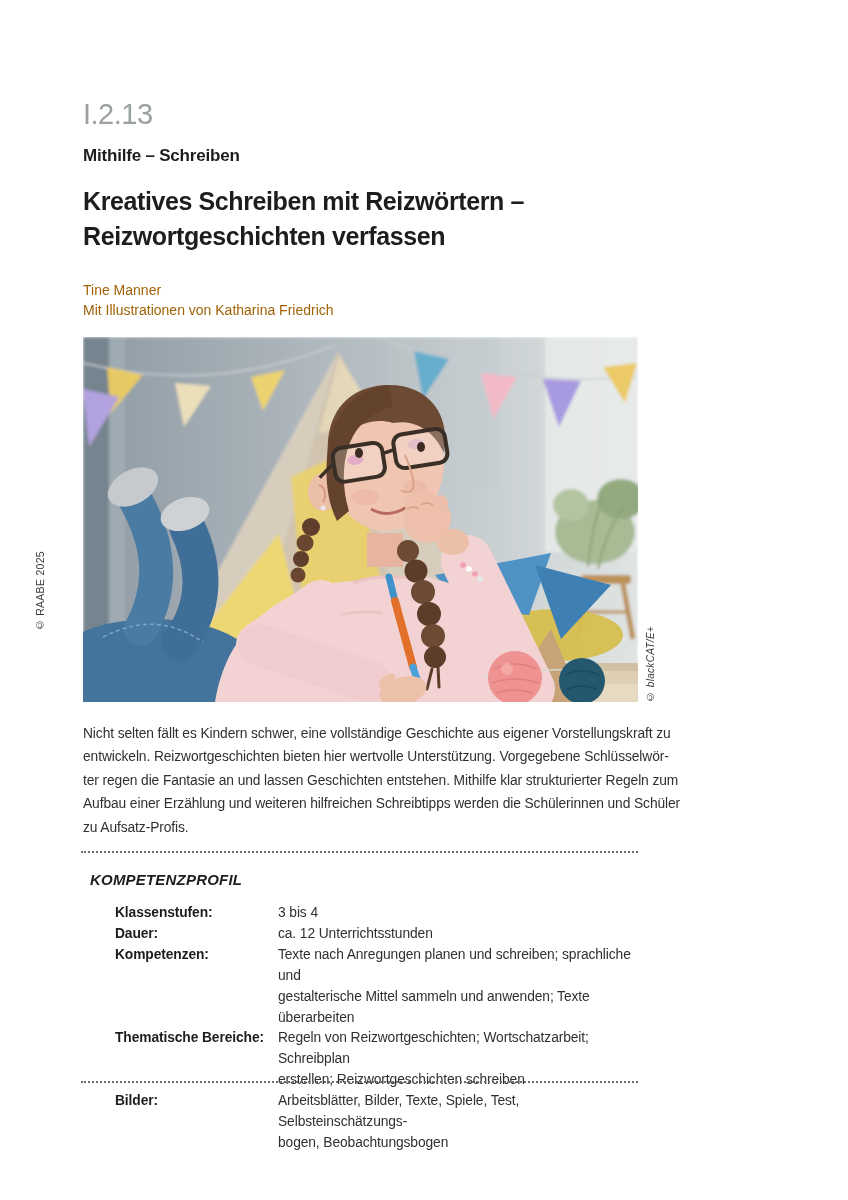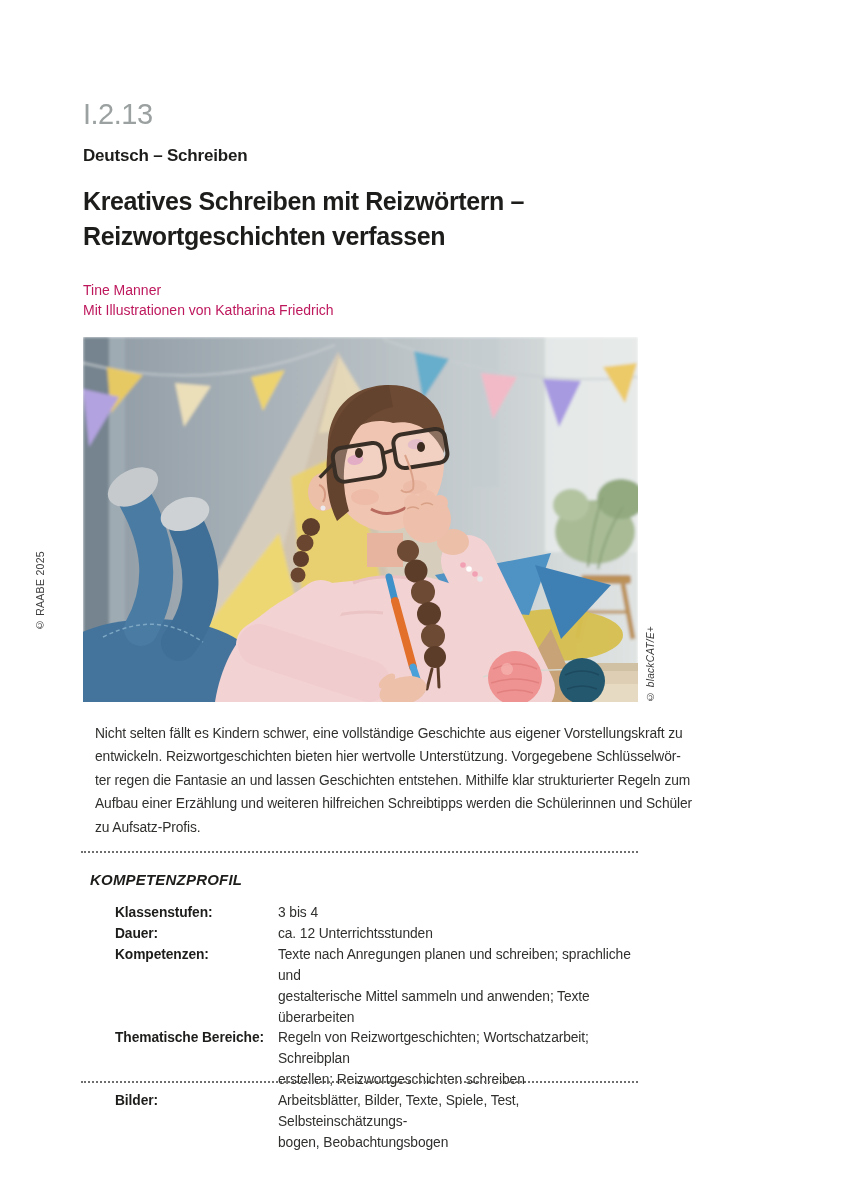--- a/index.html
+++ b/index.html
@@ -13,49 +13,49 @@
   }
   .subject {
     position:absolute; left:83px; top:146px;
     font-size:17px; font-weight:600; letter-spacing:-0.2px; color:#1d1d1b;
   }
   .title {
     position:absolute; left:83px; top:184px;
     font-size:25px; font-weight:700; line-height:35px; letter-spacing:-0.4px;
     color:#1d1d1b; white-space:pre-line;
   }
-  .authors { position:absolute; left:83px; top:280px; font-size:14px; line-height:20px; color:#be185d; }
+  .authors { position:absolute; left:83px; top:280px; font-size:14px; line-height:20px; color:#a16207; }
   .photo-frame { position:absolute; left:83px; top:337px; width:555px; height:365px; overflow:hidden; }
   .vert {
     position:absolute; writing-mode:vertical-rl; transform:rotate(180deg);
     font-size:10.5px; color:#3c3c3c; letter-spacing:0.3px;
   }
   .vert-left { left:34px; top:551px; }
   .vert-right { left:645px; top:626px; font-style:italic; font-size:10px; }
   .intro {
-    position:absolute; left:95px; top:722px;
+    position:absolute; left:83px; top:722px;
     font-size:13.8px; line-height:23.4px; letter-spacing:-0.1px;
     color:#30302e; white-space:pre;
   }
   .divider { position:absolute; left:81px; width:557px; height:0; border-top:2px dotted #6e6e6c; }
   .divider-top { top:851px; }
   .divider-bottom { top:1081px; }
   .kp-heading { position:absolute; left:90px; top:871px; font-size:15px; font-weight:700; letter-spacing:0.2px; color:#1d1d1b;font-style:italic; }
   .kp-table { position:absolute; left:90px; top:903px; width:560px; font-size:13.8px; line-height:20.9px; }
   .kp-row { display:flex; align-items:flex-start;padding-left:25px; }
   .kp-label { flex:0 0 163px; width:163px; font-weight:700; color:#1d1d1b; letter-spacing:-0.1px; }
   .kp-value { white-space:pre-line; color:#30302e; letter-spacing:-0.1px; }
 </style>
 </head>
 <body>
 
 <div class="page">
 
   <div class="code">I.2.13</div>
-  <div class="subject">Deutsch – Schreiben</div>
+  <div class="subject">Mithilfe – Schreiben</div>
   <h1 class="title" style="margin:0;">Kreatives Schreiben mit Reizwörtern –
 Reizwortgeschichten verfassen</h1>
 
   <div class="authors">
     <div>Tine Manner</div>
     <div>Mit Illustrationen von Katharina Friedrich</div>
   </div>
 
   <div class="photo-frame">
     <svg width="555" height="365" viewBox="0 0 555 365" xmlns="http://www.w3.org/2000/svg">

